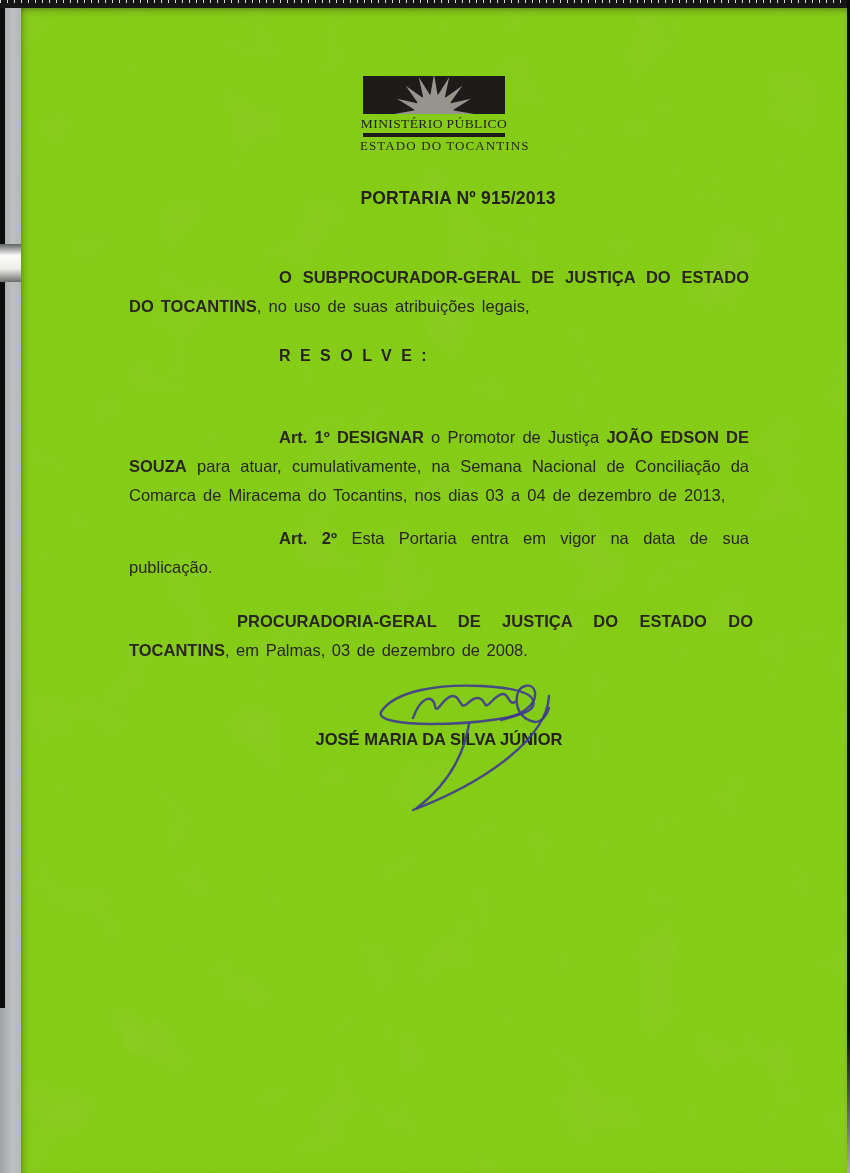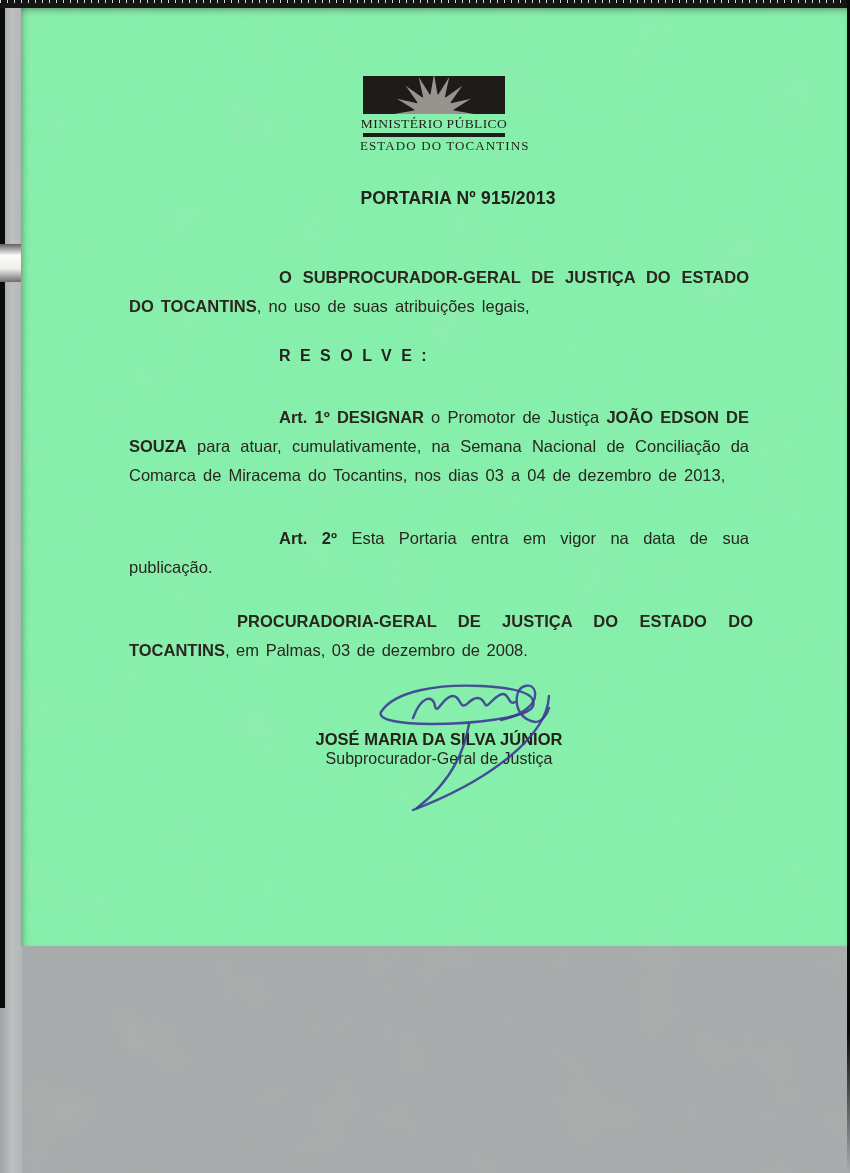--- a/index.html
+++ b/index.html
@@ -11,44 +11,44 @@
     background-size:100% 3px;background-repeat:no-repeat;}
   .top-edge::after{content:"";position:absolute;left:0;top:3px;width:100%;height:5px;background:#161616;border-radius:0 0 2px 2px;}
   .scan-left{position:absolute;left:0;top:8px;width:22px;height:1165px;
     background:linear-gradient(90deg,#9fa3a4,#bcc0c1 55%,#b2b6b7);}
   .left-black{position:absolute;left:0;top:8px;width:5px;height:1000px;background:#0c0c0c;}
   .left-highlight{position:absolute;left:0;top:244px;width:21px;height:38px;
     background:linear-gradient(#5f6162,#fbfbf8 30%,#efefe9 65%,#6c6e6e);}
   .right-edge{position:absolute;right:0;top:0;width:3px;height:100%;
     background:linear-gradient(#0a0a0a 88%,rgba(10,10,10,0));}
   
-  .paper{position:absolute;left:21px;top:8px;width:826px;height:938px;
+  .paper{position:absolute;left:21px;top:8px;width:826px;height:1165px;
     background:radial-gradient(ellipse at 45% 35%, #f2ebdd 0%, #ece2d1 55%, #e7dccא 100%);
-    background-color:#86efac;
+    background-color:#84cc16;
     box-shadow:inset 6px 0 9px -6px rgba(60,50,40,.55), inset 0 6px 8px -6px rgba(40,35,30,.6);}
   .texture{position:absolute;left:0;top:0;pointer-events:none;}
   
   .logo{position:absolute;left:0;top:68px;width:100%;text-align:center;}
   .logo-inner{display:inline-block;width:148px;}
   .emblem{display:block;margin:0 auto;}
   .org-name{font-family:"Liberation Serif",serif;font-size:13.5px;letter-spacing:.4px;
     color:#201c17;margin-top:2px;white-space:nowrap;}
   .logo-bar{width:142px;height:4px;background:#1d1c1a;margin:1px auto 1px auto;}
   .org-sub{font-family:"Liberation Serif",serif;font-size:13px;letter-spacing:1.1px;
     color:#27231e;white-space:nowrap;}
   
   .doc-title{position:absolute;left:0;top:180px;width:100%;text-align:center;
     font-weight:bold;font-size:17.5px;letter-spacing:.2px;color:#25211d;padding-left:24px;}
   .para{position:absolute;left:108px;width:620px;margin:0;font-size:16.5px;line-height:29px;
     color:#2a2620;text-align:justify;text-indent:150px;word-spacing:2.5px;}
   .b{font-weight:bold;}
   .p-preamble{top:255px;}
   .p-resolve{position:absolute;left:108px;top:339px;margin:0 0 0 150px;font-weight:bold;
     font-size:16px;letter-spacing:2.5px;color:#25211d;}
-  .p-art1{top:395px;}
+  .p-art1{top:415px;}
   .p-art2{top:516px;}
   .p-closing{top:599px;width:624px;text-indent:108px;word-spacing:2px;}
   
   .sig-name{position:absolute;left:108px;top:721px;width:620px;text-align:center;
     font-weight:bold;font-size:16.5px;color:#25211d;line-height:20px;}
   .sig-role{position:absolute;left:108px;top:741px;width:620px;text-align:center;
     font-size:16px;color:#2a2620;line-height:20px;}
   .sig-ink{position:absolute;left:330px;top:668px;overflow:visible;}
 </style>
 </head>
@@ -95,21 +95,20 @@
 
     <p class="p-resolve">R E S O L V E :</p>
 
     <p class="para p-art1"><span class="b">Art. 1º DESIGNAR</span><span> o Promotor de Justiça </span><span class="b">JOÃO EDSON DE SOUZA</span><span> para atuar, cumulativamente, na Semana Nacional de Conciliação da Comarca de Miracema do Tocantins, nos dias 03 a 04 de dezembro de 2013,</span></p>
 
     <p class="para p-art2"><span class="b">Art. 2º</span><span> Esta Portaria entra em vigor na data de sua publicação.</span></p>
 
     <p class="para p-closing"><span class="b">PROCURADORIA-GERAL DE JUSTIÇA DO ESTADO DO TOCANTINS</span><span>, em Palmas, 03 de dezembro de 2008.</span></p>
 
     <div class="sig-name">JOSÉ MARIA DA SILVA JÚNIOR</div>
-    <div class="sig-role">Subprocurador-Geral de Justiça</div>
 
     <svg class="sig-ink" width="210" height="150" viewBox="0 0 210 150" aria-hidden="true">
       <g fill="none" stroke-width="2.4" stroke-linecap="round" stroke-opacity="0.88" stroke="#3c3794">
         <path d="M30 36 C44 14 90 8 130 10 C168 12 186 18 182 30 C178 42 120 48 80 48 C50 48 26 44 30 36"></path>
         <path d="M62 42 C70 20 82 18 84 30 C86 40 92 20 102 20 C110 20 108 34 116 28 C124 20 130 20 134 28 C136 34 144 18 152 18 C158 18 158 30 164 26"></path>
         <path d="M150 44 C168 40 186 30 184 16 C182 6 168 8 166 20 C164 34 172 44 184 46 C190 46 196 40 198 32"></path>
         <path d="M198 20 C196 60 140 104 62 134"></path>
         <path d="M118 48 C112 84 92 112 66 132"></path>
       </g>
     </svg>

